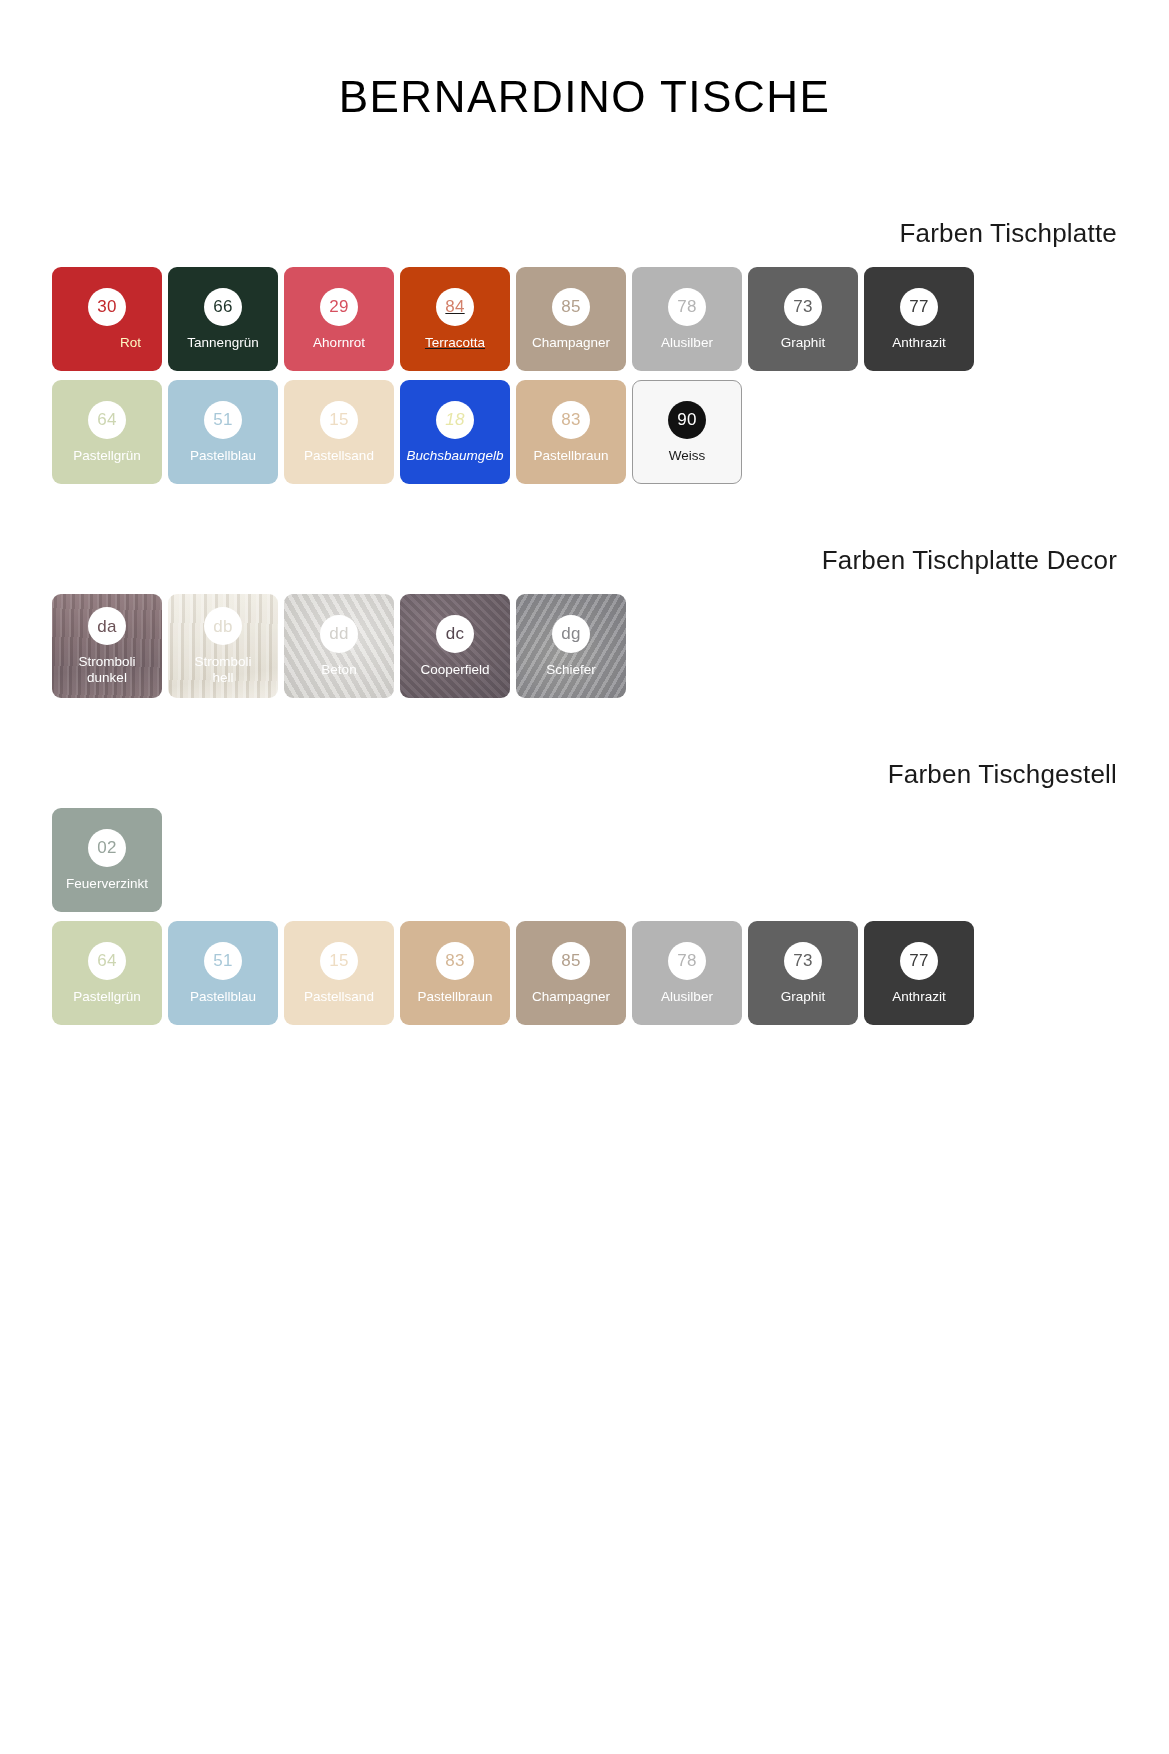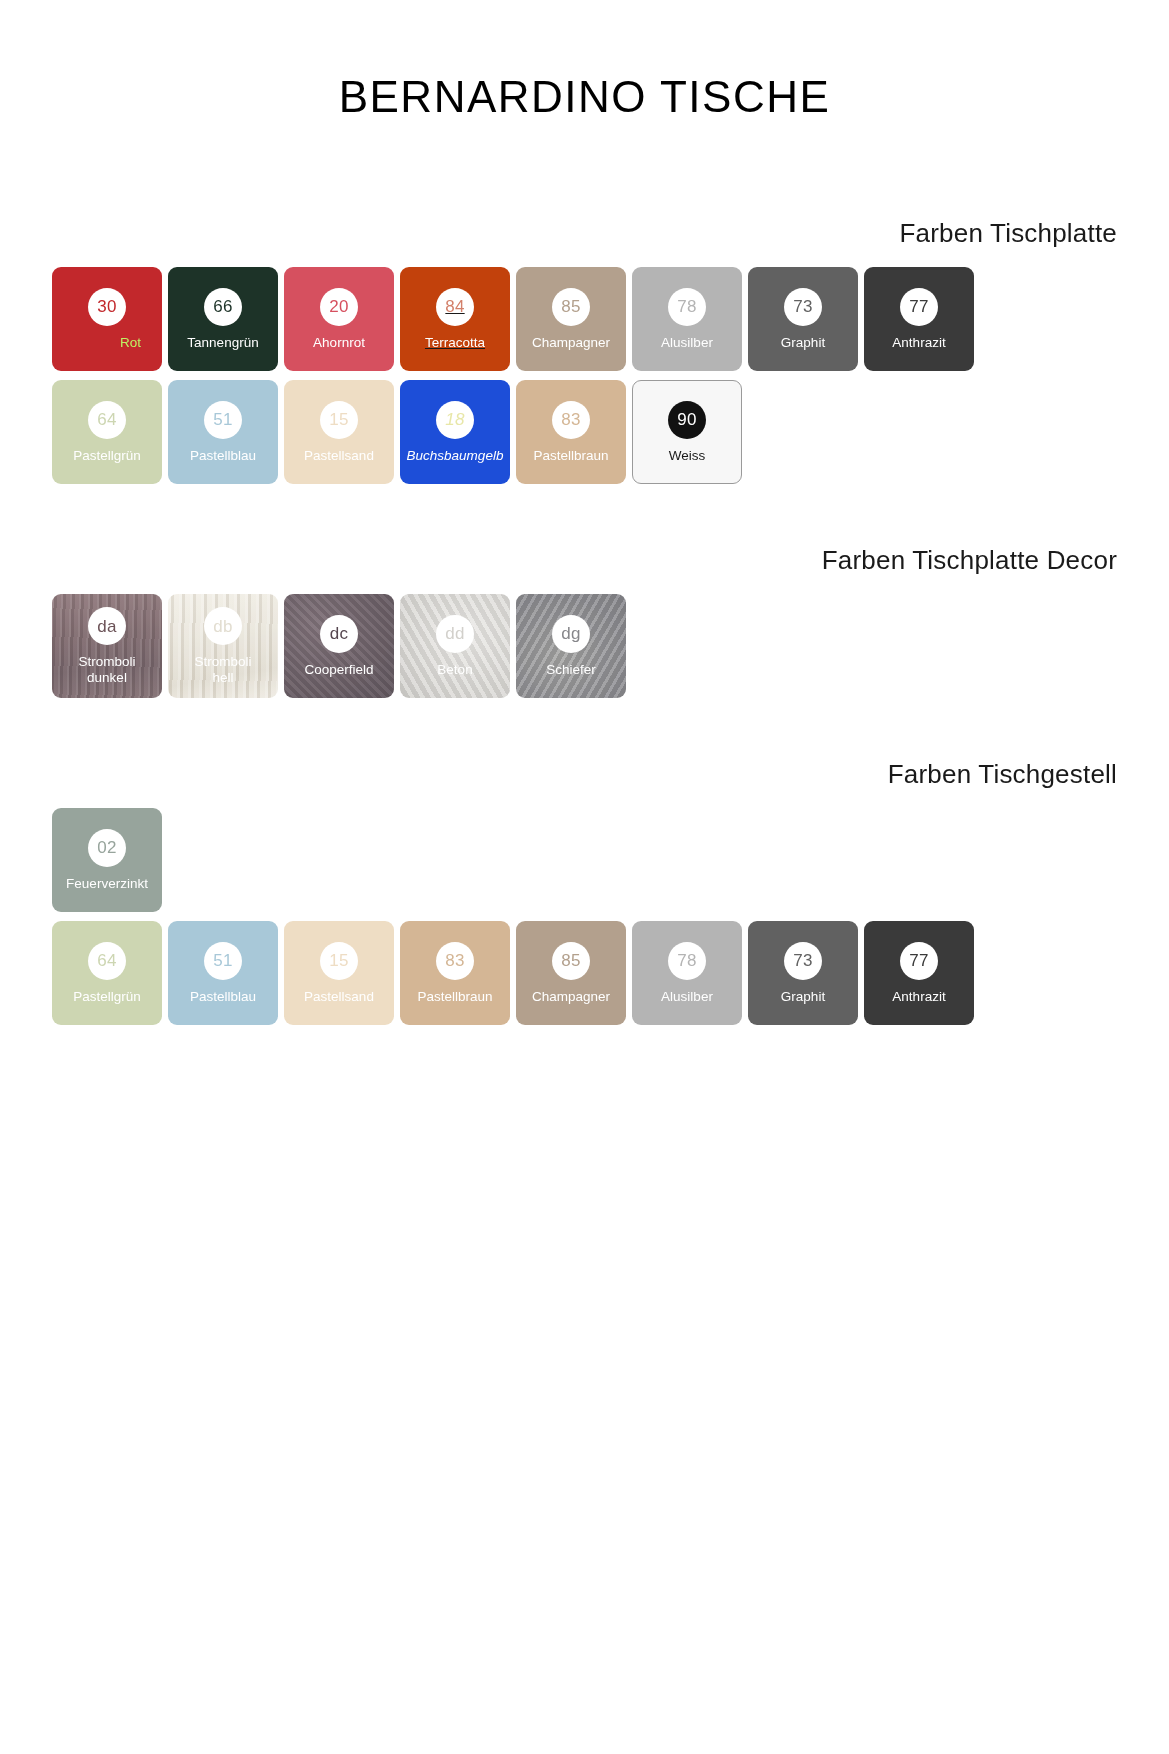--- a/index.html
+++ b/index.html
@@ -147,28 +147,28 @@
 <div class="page">
 
   <h1 class="page-title">BERNARDINO TISCHE</h1>
 
   <div class="sections" id="sections-root">
       <div class="section">
         <h2 class="section-title">Farben Tischplatte</h2>
         <div class="swatch-row">
           <div class="swatch" style="background: rgb(194, 40, 44);">
             <div class="badge" style="color: rgb(194, 40, 44);">30</div>
-            <div class="sw-label" style="color: #bef264; margin-left: 47px;">Rot</div>
+            <div class="sw-label" style="color: #fef9c3; margin-left: 47px;">Rot</div>
           </div>
           <div class="swatch" style="background: rgb(29, 51, 40);">
             <div class="badge" style="color: rgb(29, 51, 40);">66</div>
             <div class="sw-label" style="color: rgb(255, 255, 255);">Tannengrün</div>
           </div>
           <div class="swatch" style="background: rgb(214, 80, 95);">
-            <div class="badge" style="color: rgb(214, 80, 95);">20</div>
+            <div class="badge" style="color: rgb(214, 80, 95);">29</div>
             <div class="sw-label" style="color: rgb(255, 255, 255);">Ahornrot</div>
           </div>
           <div class="swatch" style="background: #c2410c; text-decoration: underline;">
             <div class="badge" style="color: rgb(211, 128, 106);">84</div>
             <div class="sw-label" style="color: rgb(255, 255, 255);">Terracotta</div>
           </div>
           <div class="swatch" style="background: rgb(179, 160, 141);">
             <div class="badge" style="color: rgb(179, 160, 141);">85</div>
             <div class="sw-label" style="color: rgb(255, 255, 255);">Champagner</div>
           </div>
@@ -222,28 +222,28 @@
             <div class="sw-label" style="color: rgb(255, 255, 255);">Stromboli
 dunkel</div>
           </div>
           <div class="swatch">
             <div class="tex tex-stromboli-hell"></div>
             <div class="badge" style="color: rgb(226, 221, 208);">db</div>
             <div class="sw-label" style="color: rgb(255, 255, 255);">Stromboli
 hell</div>
           </div>
           <div class="swatch">
+            <div class="tex tex-beton"></div>
+            <div class="badge" style="color: rgb(210, 208, 203);">dd</div>
+            <div class="sw-label" style="color: rgb(255, 255, 255);">Beton</div>
+          </div>
+          <div class="swatch">
             <div class="tex tex-cooperfield"></div>
             <div class="badge" style="color: rgb(86, 71, 80);">dc</div>
             <div class="sw-label" style="color: rgb(255, 255, 255);">Cooperfield</div>
-          </div>
-          <div class="swatch">
-            <div class="tex tex-beton"></div>
-            <div class="badge" style="color: rgb(210, 208, 203);">dd</div>
-            <div class="sw-label" style="color: rgb(255, 255, 255);">Beton</div>
           </div>
           <div class="swatch">
             <div class="tex tex-schiefer"></div>
             <div class="badge" style="color: rgb(134, 134, 138);">dg</div>
             <div class="sw-label" style="color: rgb(255, 255, 255);">Schiefer</div>
           </div>
         </div>
       </div>
       <div class="spacer-lg"></div>
       <div class="section">

